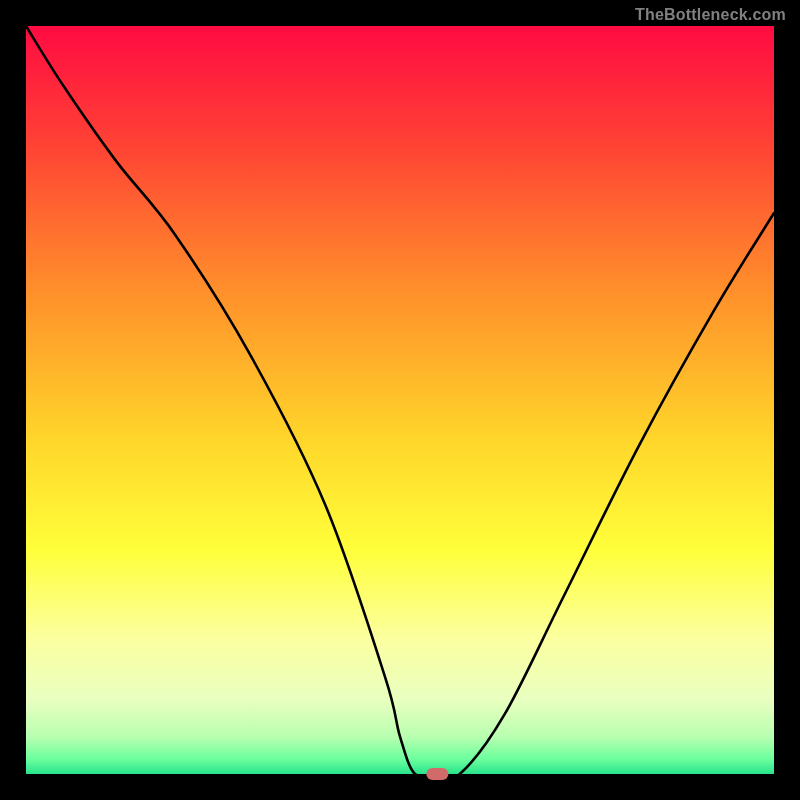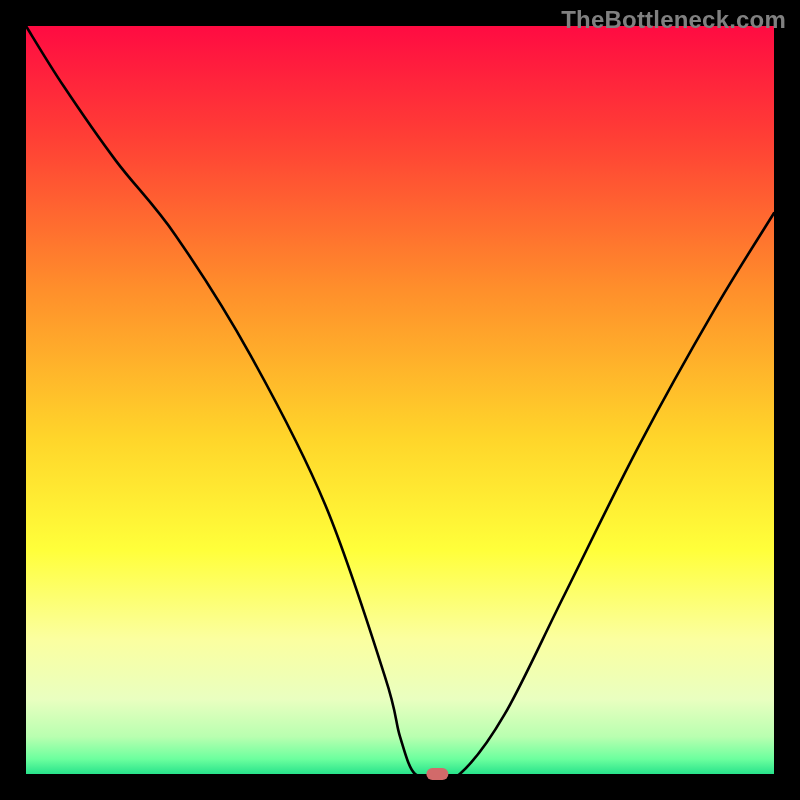--- a/index.html
+++ b/index.html
@@ -15,21 +15,21 @@
     left: 0;
     top: 0;
     width: 800px;
     height: 800px;
     box-sizing: border-box;
   }
   .watermark {
     position: absolute;
     right: 14px;
     top: 6px;
-    font-size: 24px;
+    font-size: 16px;
     font-weight: 600;
     color: #808080;
     letter-spacing: 0.2px;
     font-family: Arial, Helvetica, sans-serif;
   }
   svg.plot {
     position: absolute;
     left: 0;
     top: 0;
     width: 800px;

